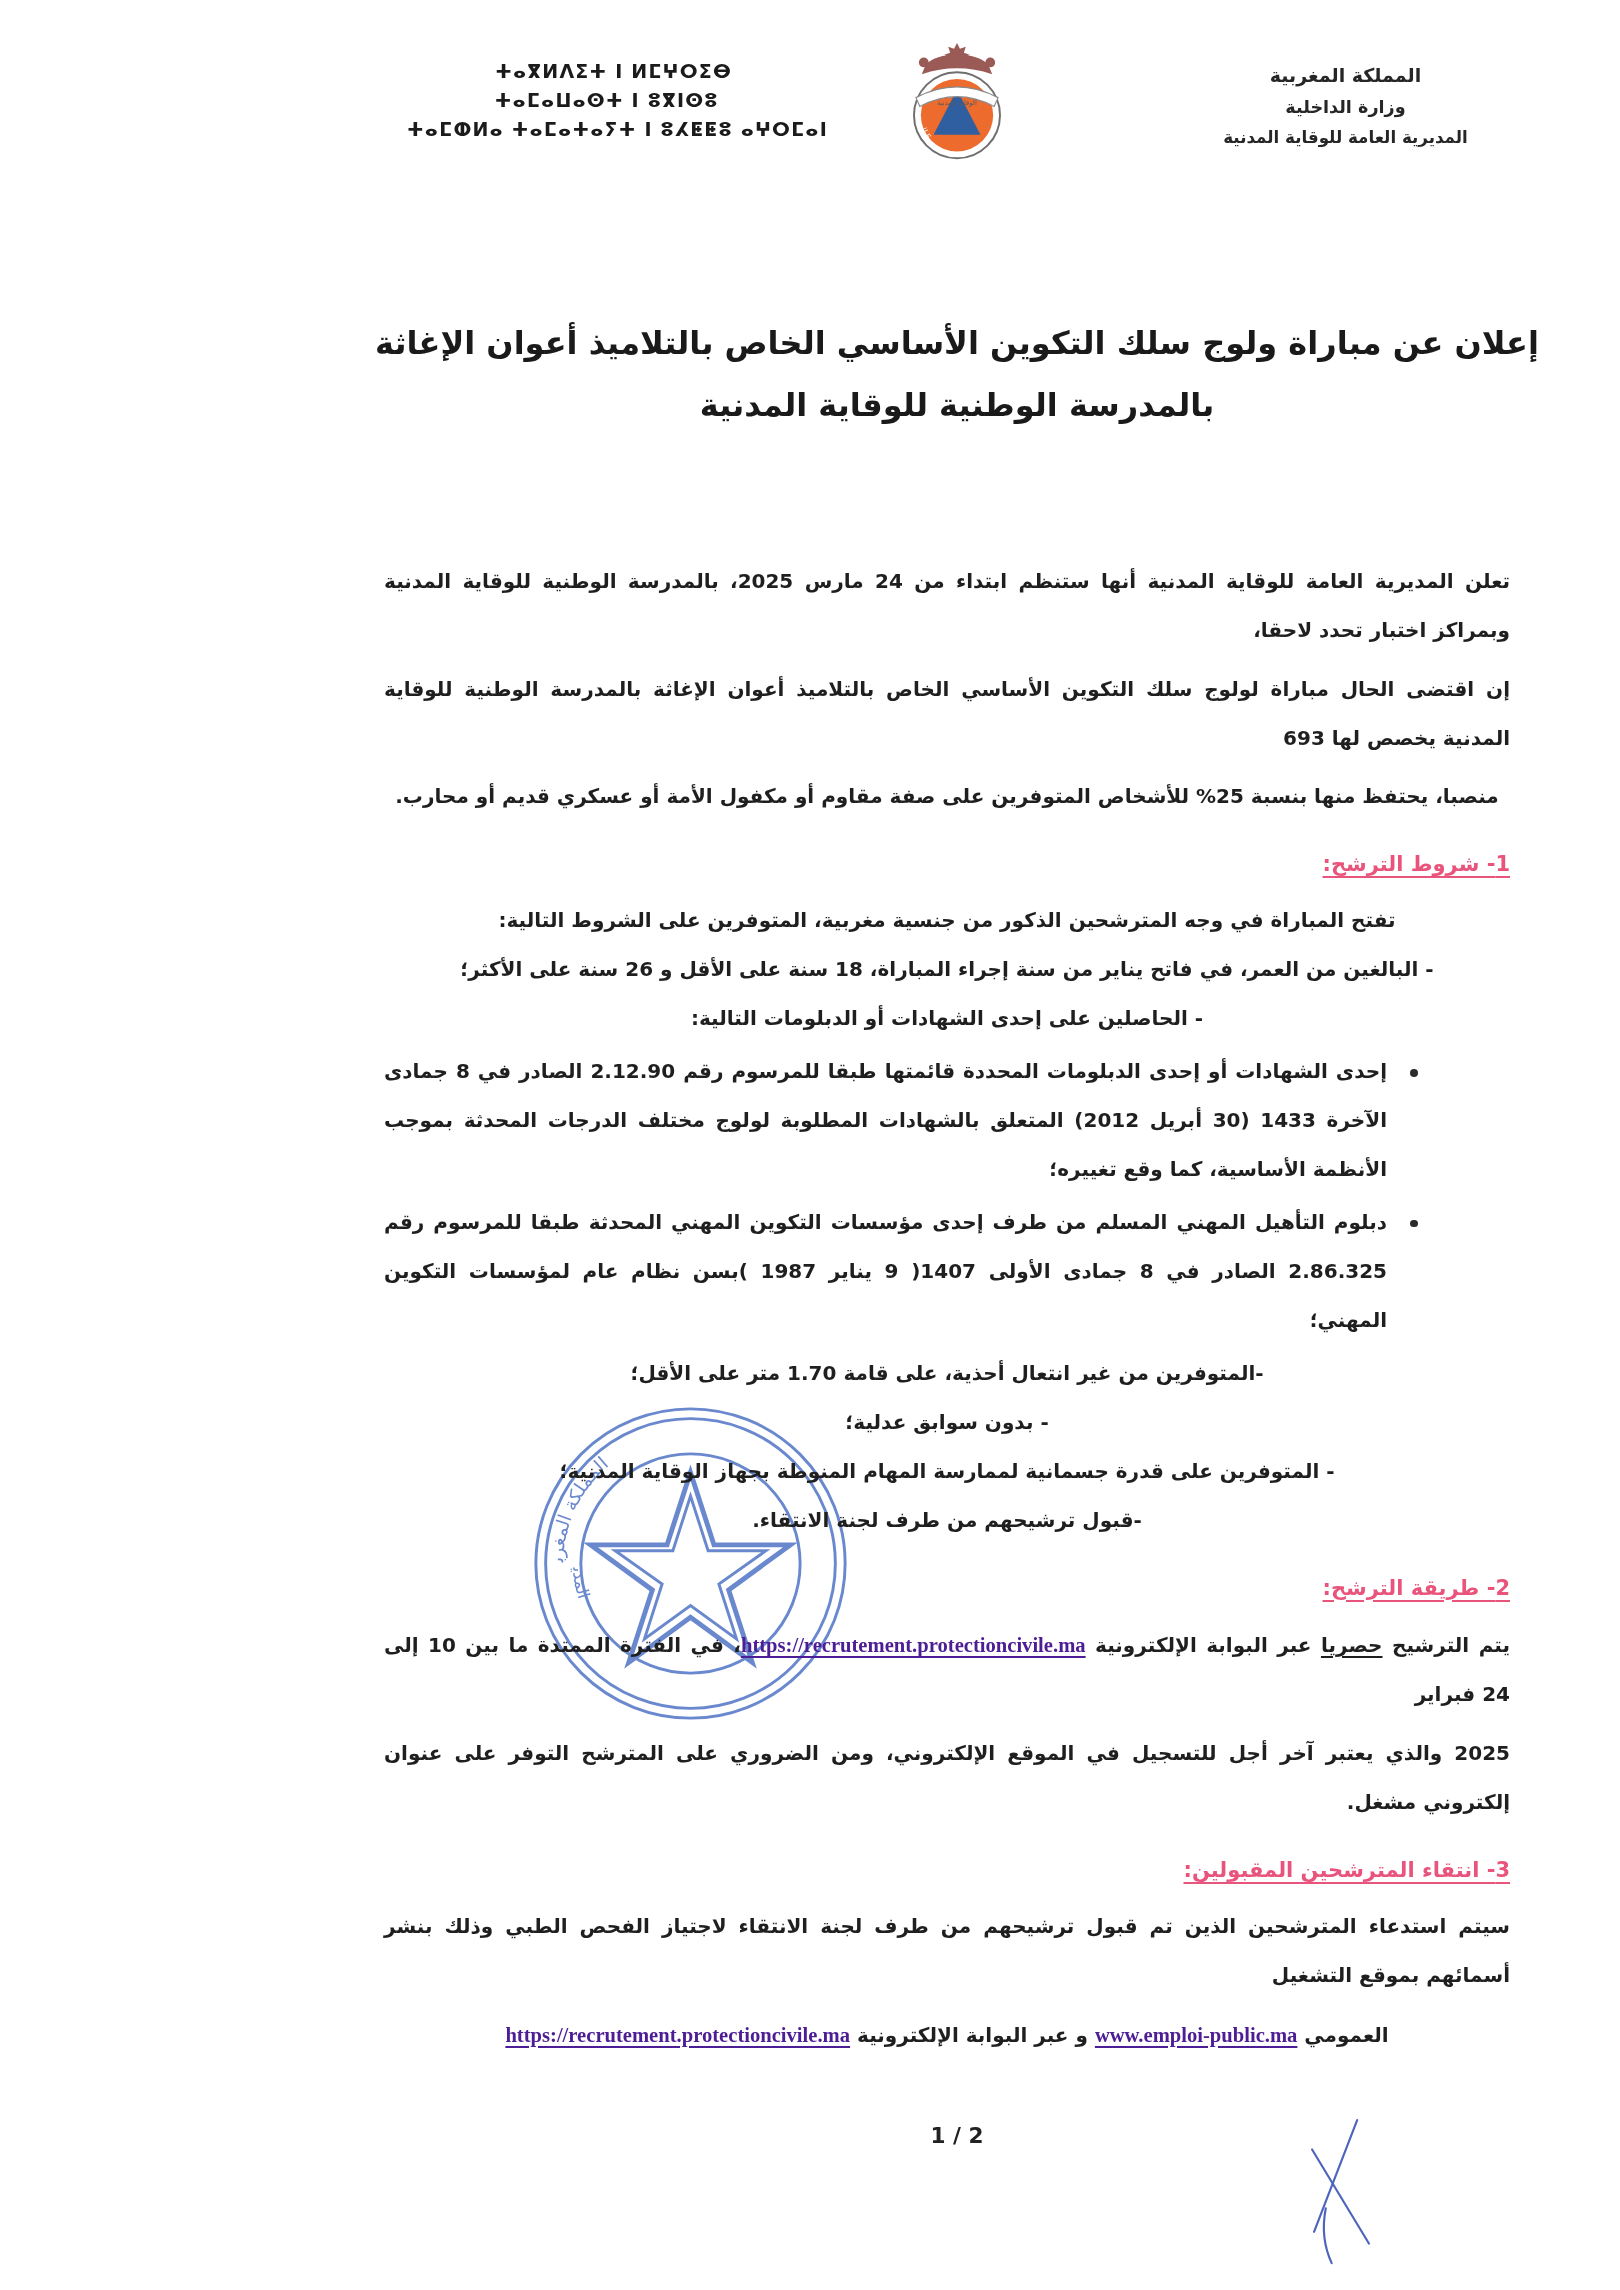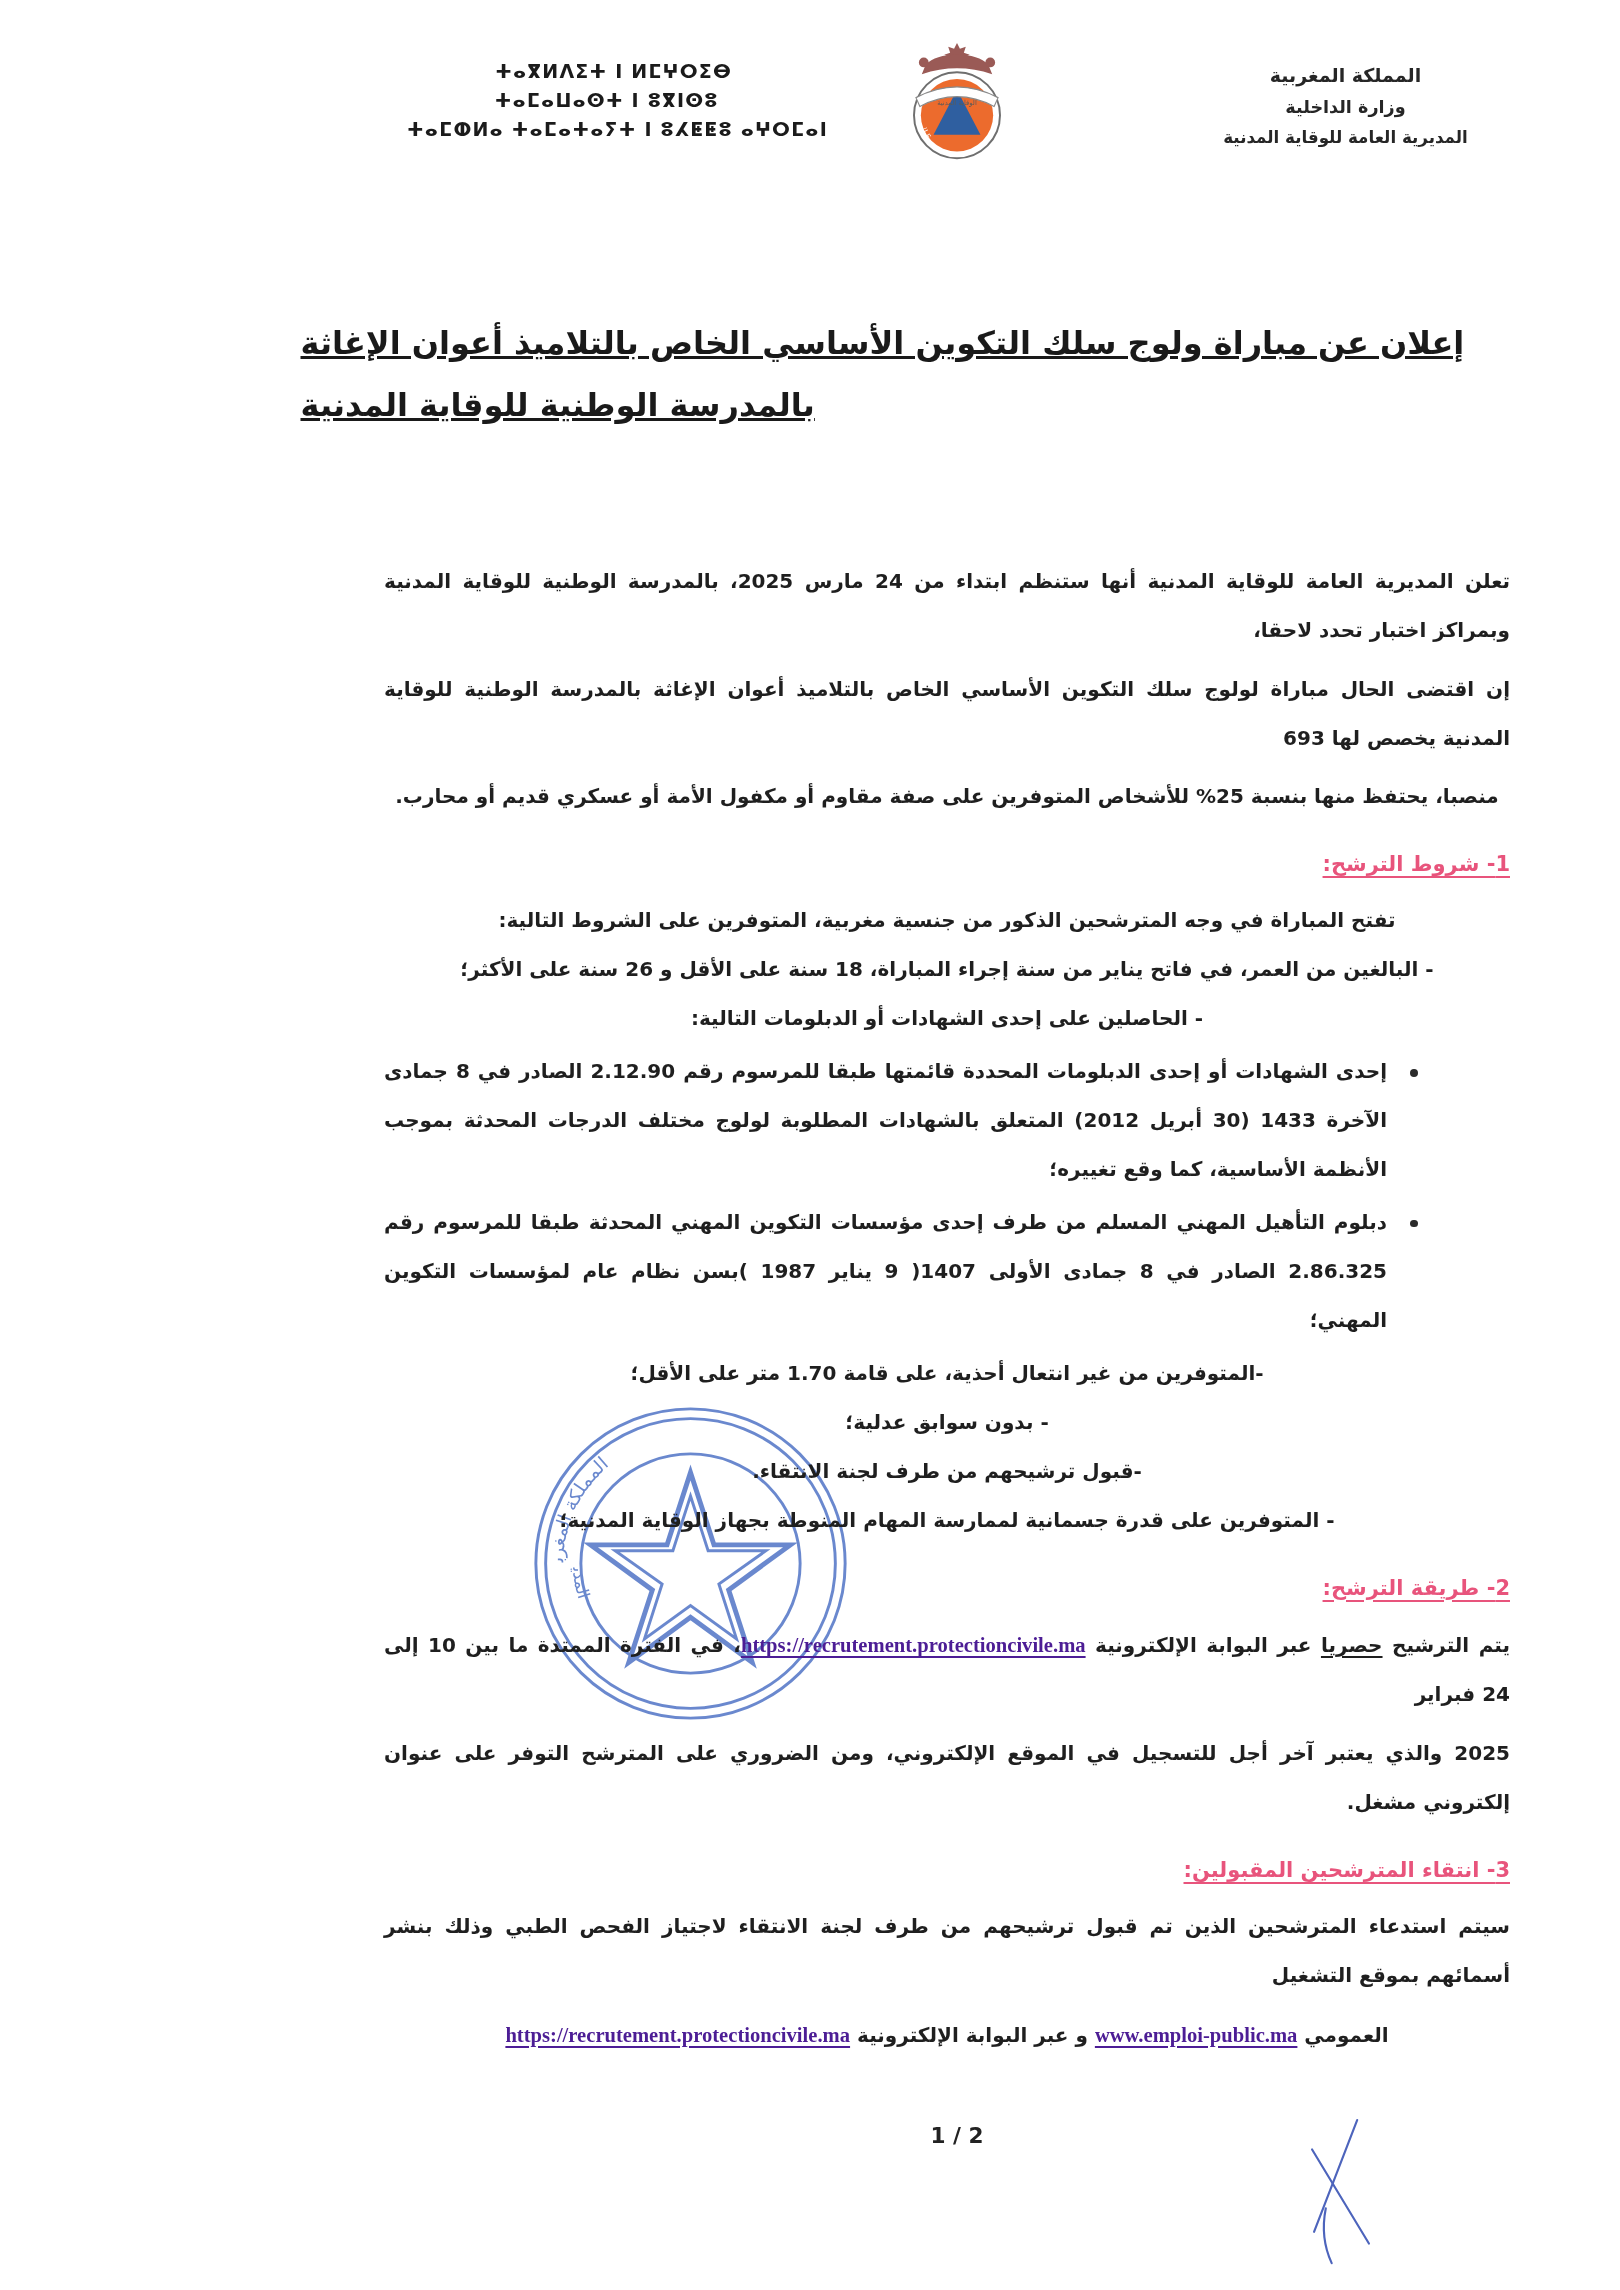--- a/index.html
+++ b/index.html
@@ -69,27 +69,26 @@
     left:50%;
     margin-left:-61px;
     width:122px;
     height:129px;
   }
 
   
   .doc-title{
     margin:116px auto 0;
     width:1313px;
-    text-align:left;
+    text-align:center;
     font-family:"DejaVu Sans","Liberation Sans",sans-serif;
     font-weight:bold;
     font-size:32px;
     line-height:1.95;
     color:#1a1a1a;
-    text-decoration:underline;
   }
 
   
   .content{
     margin:120px 110px 0 90px;
     font-family:"DejaVu Sans","Liberation Sans",sans-serif;
     font-size:20px;
     line-height:2.45;
     color:#1f1f1f;
     text-align:justify;
@@ -268,22 +267,22 @@
     <p class="line-center">- البالغين من العمر، في فاتح يناير من سنة إجراء المباراة، 18 سنة على الأقل و 26 سنة على الأكثر؛</p>
     <p class="line-center">- الحاصلين على إحدى الشهادات أو الدبلومات التالية:</p>
 
     <ul class="bullets">
       <li>إحدى الشهادات أو إحدى الدبلومات المحددة قائمتها طبقا للمرسوم رقم 2.12.90 الصادر في 8 جمادى الآخرة 1433 (30 أبريل 2012) المتعلق بالشهادات المطلوبة لولوج مختلف الدرجات المحدثة بموجب الأنظمة الأساسية، كما وقع تغييره؛</li>
       <li>دبلوم التأهيل المهني المسلم من طرف إحدى مؤسسات التكوين المهني المحدثة طبقا للمرسوم رقم 2.86.325 الصادر في 8 جمادى الأولى 1407( 9 يناير 1987 )بسن نظام عام لمؤسسات التكوين المهني؛</li>
     </ul>
 
     <p class="line-center">-المتوفرين من غير انتعال أحذية، على قامة 1.70 متر على الأقل؛</p>
     <p class="line-center">- بدون سوابق عدلية؛</p>
+    <p class="line-center">- المتوفرين على قدرة جسمانية لممارسة المهام المنوطة بجهاز الوقاية المدنية؛</p>
     <p class="line-center">-قبول ترشيحهم من طرف لجنة الانتقاء.</p>
-    <p class="line-center">- المتوفرين على قدرة جسمانية لممارسة المهام المنوطة بجهاز الوقاية المدنية؛</p>
 
     <div class="section-head">2- طريقة الترشح:</div>
 
     <p class="para just"><span>يتم الترشيح </span><span class="ul-bold">حصريا</span><span> عبر البوابة الإلكترونية </span><a class="lnk" href="#">https://recrutement.protectioncivile.ma</a><span>، في الفترة الممتدة ما بين 10 إلى 24 فبراير</span></p>
 
     <p class="para just">2025 والذي يعتبر آخر أجل للتسجيل في الموقع الإلكتروني، ومن الضروري على المترشح التوفر على عنوان إلكتروني مشغل.</p>
 
     <div class="section-head">3- انتقاء المترشحين المقبولين:</div>
 
     <p class="para just">سيتم استدعاء المترشحين الذين تم قبول ترشيحهم من طرف لجنة الانتقاء لاجتياز الفحص الطبي وذلك بنشر أسمائهم بموقع التشغيل</p>

